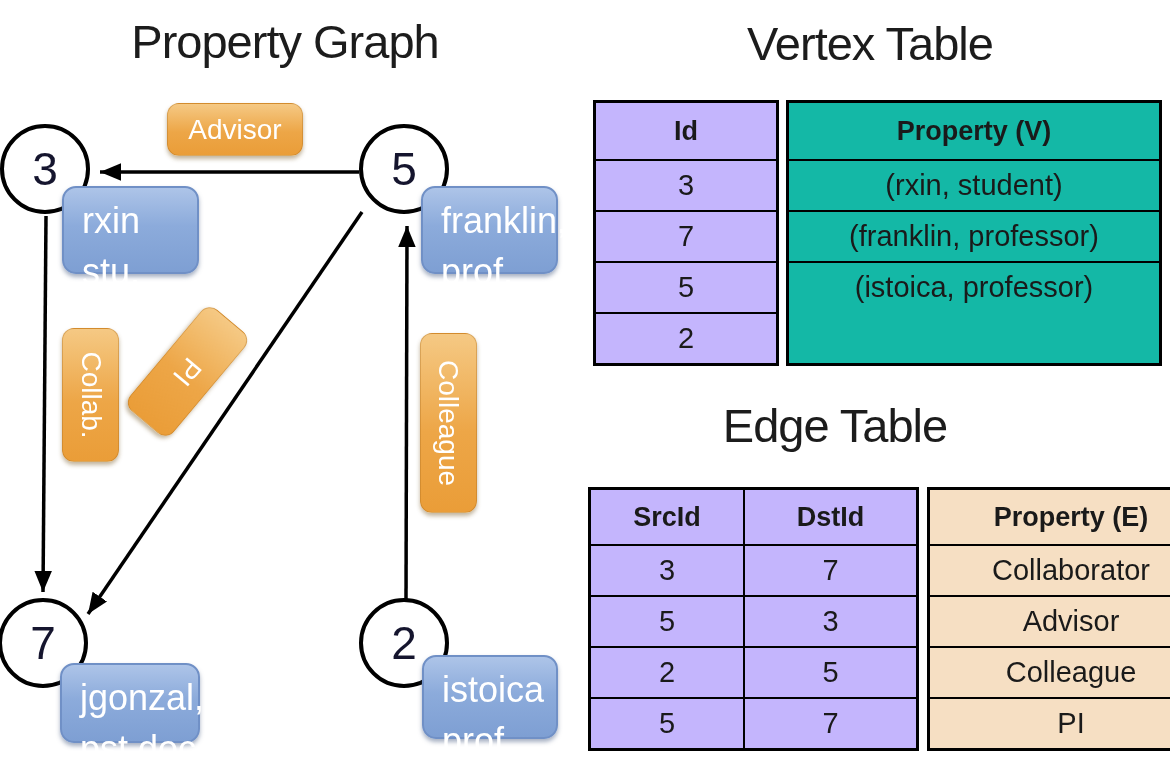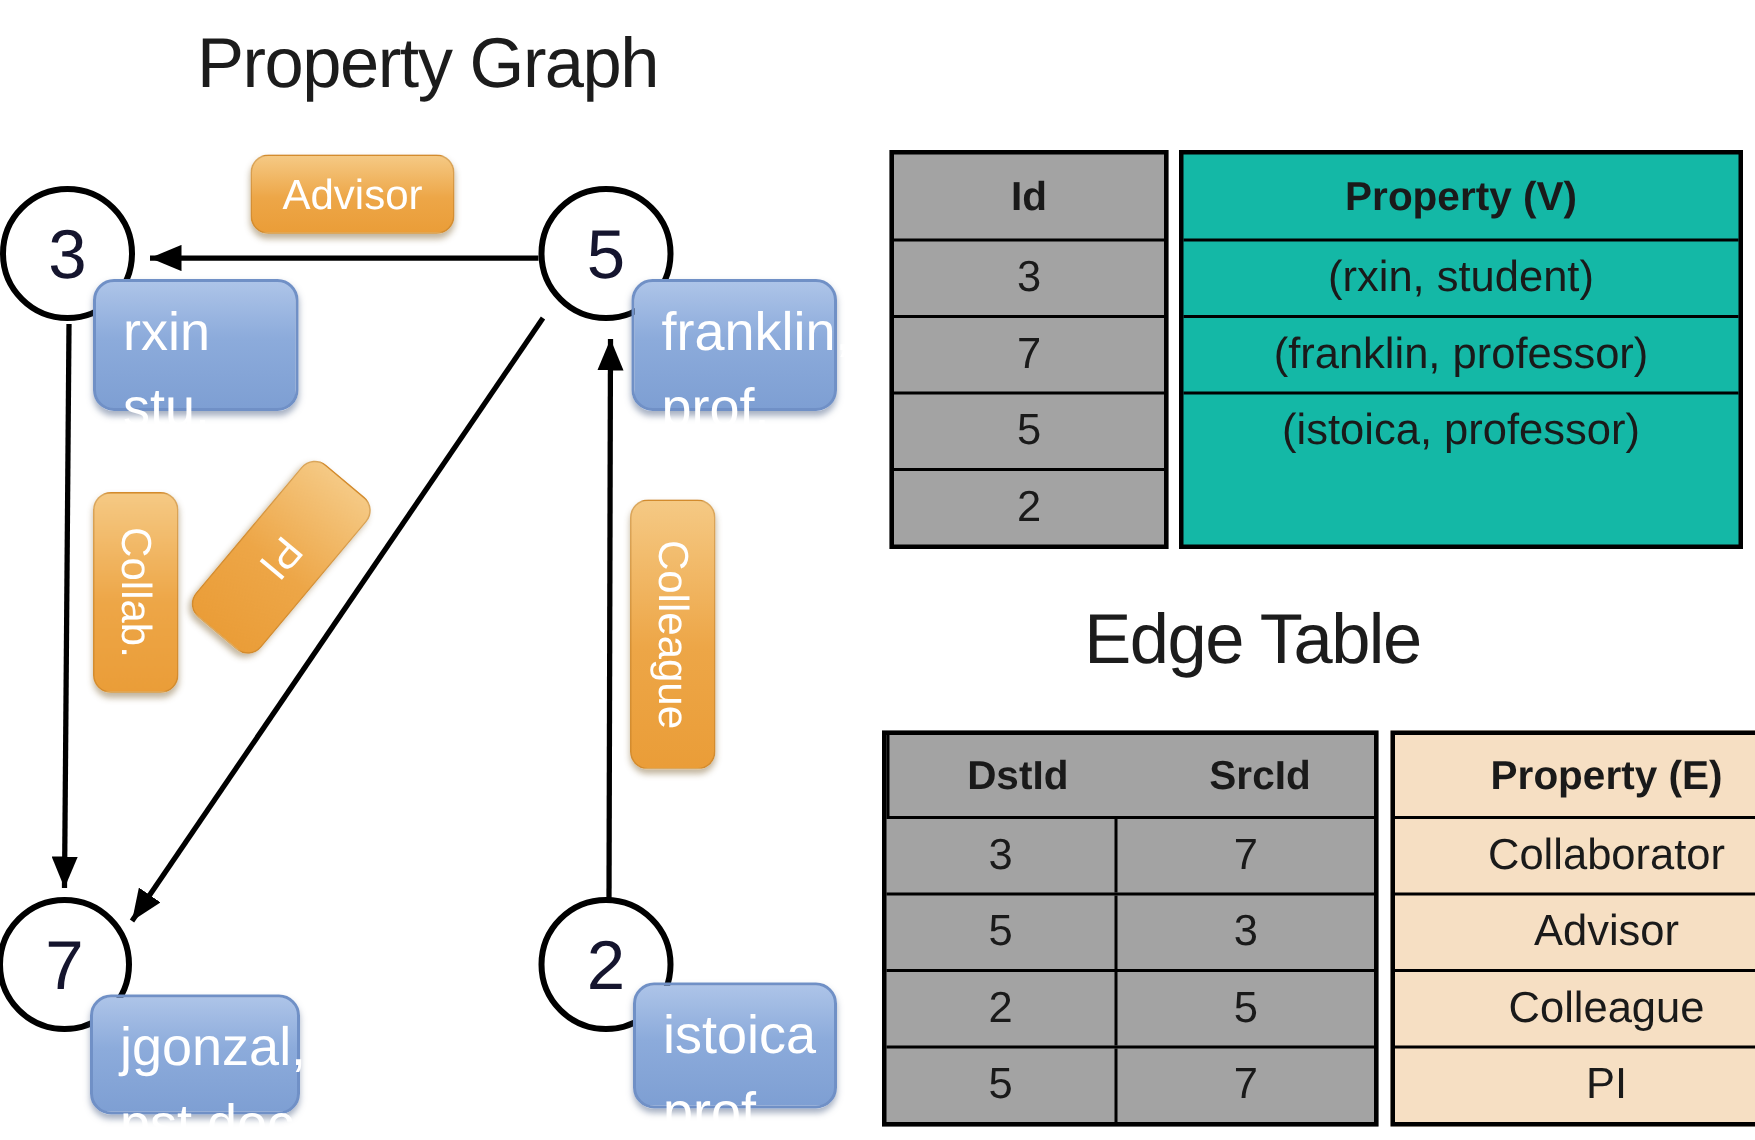--- a/index.html
+++ b/index.html
@@ -43,21 +43,21 @@
   #vbox-3 { left:62px;  top:186px; width:137px; height:88px; }
   #vbox-5 { left:421px; top:186px; width:137px; height:88px; }
   #vbox-7 { left:60px;  top:663px; width:140px; height:80px; }
   #vbox-2 { left:422px; top:655px; width:136px; height:84px; }
 
   
   .tbl { position:absolute; display:flex; }
   #vertex-table { left:593px; top:100px; gap:7px; }
   #edge-table   { left:588px; top:487px; gap:8px; }
 
-  .blk { border:3px solid #000; background:#a3a3a3; }
+  .blk { border:3px solid #000; background:#c4b5fd; }
   .blk .cell-row { border-top:2px solid #000; }
   .blk .cell-row:first-child { border-top:none; }
   .cell-row { display:flex; }
   .cell { display:flex; align-items:center; justify-content:center;
           font-size:29px; color:#1a1a1a; }
   .hdr .cell { font-weight:bold; font-size:27px; }
 
   
   #vertex-table .id-blk   { width:186px; }
   #vertex-table .prop-blk { width:376px; background:#14b8a6; }
@@ -131,20 +131,21 @@
     <div class="vbox" id="vbox-7">
       <div>jgonzal,</div>
       <div>pst.doc.</div>
     </div>
     <div class="vbox" id="vbox-2">
       <div>istoica</div>
       <div>prof.</div>
     </div>
   </div>
 
+  <div class="panel-title" id="vertex-title">Vertex Table</div>
 
   <div class="tbl" id="vertex-table">
     <div class="blk id-blk">
       <div class="cell-row hdr">
           <div class="cell">Id</div>
         </div>
       <div class="cell-row">
           <div class="cell">3</div>
         </div>
       <div class="cell-row">
@@ -171,22 +172,22 @@
           <div class="cell">(istoica, professor)</div>
         </div>
     </div>
   </div>
 
   <div class="panel-title" id="edge-title">Edge Table</div>
 
   <div class="tbl" id="edge-table">
     <div class="blk src-blk">
       <div class="cell-row hdr">
+        <div class="cell c1">SrcId</div>
         <div class="cell c2">DstId</div>
-        <div class="cell c1">SrcId</div>
       </div>
       <div class="cell-row">
         <div class="cell c1">3</div>
         <div class="cell c2">7</div>
       </div>
       <div class="cell-row">
         <div class="cell c1">5</div>
         <div class="cell c2">3</div>
       </div>
       <div class="cell-row">

